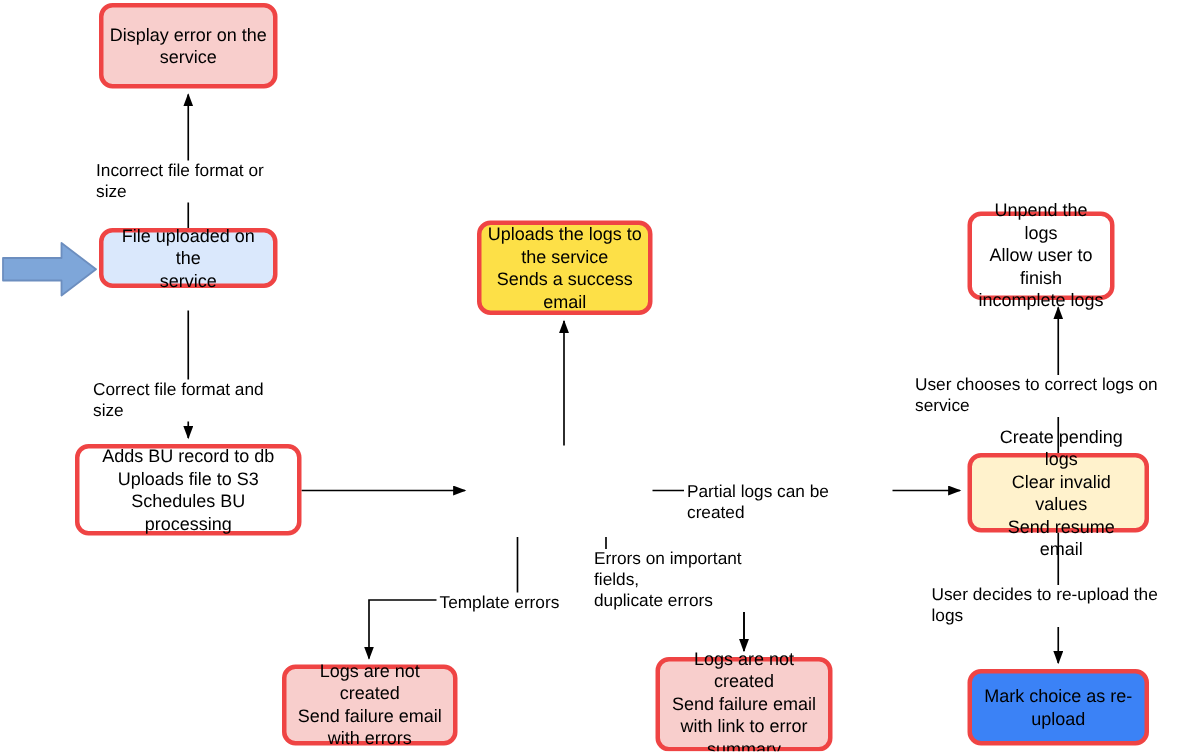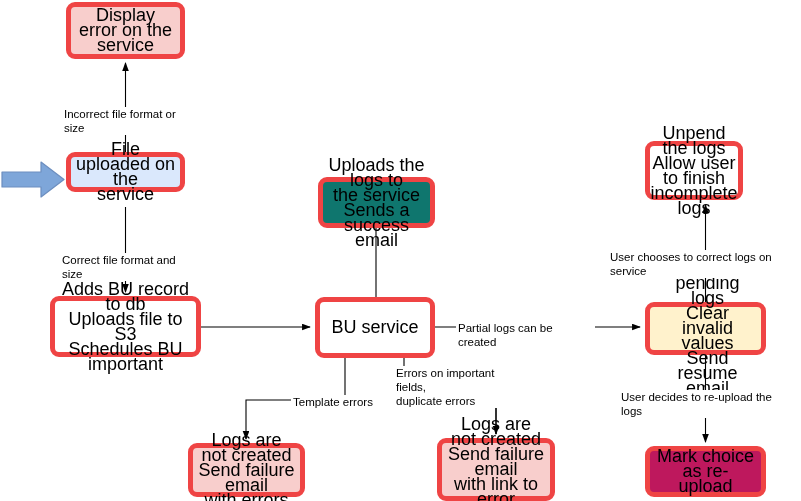--- a/index.html
+++ b/index.html
@@ -16,27 +16,27 @@
   }
   svg.edges{
     position:absolute;
     left:0;top:0;
     width:801px;height:501px;
     pointer-events:none;
   }
   .node{
     position:absolute;
     box-sizing:border-box;
-    border:5px solid #ef4444;
+    border:3px solid #ef4444;
     border-radius:9px;
     display:flex;
     align-items:center;
     justify-content:center;
     text-align:center;
-    font-size:18px;
+    font-size:12px;
     line-height:15px;
     white-space:pre-line;
     padding:2px 4px;
     background:#ffffff;
   }
   .node.left-text{
     justify-content:flex-start;
     text-align:center;
     padding-left:8px;
   }
@@ -85,47 +85,46 @@
   </svg>
 
   <div class="node" style="left:66px;top:2px;width:119px;height:57px;background:#f8cecc;">Display error on the
 service</div>
 
   <div class="node" style="left:66px;top:152px;width:119px;height:40px;background:#dae8fc;">File uploaded on the
 service</div>
 
   <div class="node" style="left:50px;top:296px;width:151px;height:61px;background:#ffffff;">Adds BU record to db
 Uploads file to S3
-Schedules BU important</div>
+Schedules BU processing</div>
 
-  <div class="node" style="left:318px;top:147px;width:117px;height:51px;background:#0f766e;margin-top:30px;">Uploads the logs to
+  <div class="node" style="left:318px;top:147px;width:117px;height:63px;background:#fde047;">Uploads the logs to
 the service
 Sends a success
 email</div>
 
-  <div class="node" style="left:315px;top:297px;width:120px;height:61px;background:#ffffff;">BU service</div>
 
   <div class="node" style="left:188px;top:443px;width:117px;height:54px;background:#f8cecc;">Logs are not created
 Send failure email
 with errors</div>
 
   <div class="node" style="left:437px;top:438px;width:118px;height:63px;background:#f8cecc;">Logs are not created
 Send failure email
 with link to error
 summary</div>
 
   <div class="node" style="left:645px;top:141px;width:98px;height:59px;background:#ffffff;">Unpend the logs
 Allow user to finish
 incomplete logs</div>
 
   <div class="node left-text" style="left:645px;top:302px;width:121px;height:53px;background:#fff2cc;">Create pending logs
 Clear invalid values
 Send resume email</div>
 
-  <div class="node" style="left:645px;top:446px;width:121px;height:51px;background:#be185d;">Mark choice as re-
+  <div class="node" style="left:645px;top:446px;width:121px;height:51px;background:#3b82f6;">Mark choice as re-
 upload</div>
 
   <div class="edge-label" style="left:62px;top:107px;width:130px;">Incorrect file format or size</div>
 
   <div class="edge-label" style="left:60px;top:253px;width:133px;">Correct file format and size</div>
 
 
   <div class="edge-label" style="left:456px;top:321px;width:135px;">Partial logs can be created</div>
 
   <div class="edge-label" style="left:291px;top:395px;width:82px;">Template errors</div>

